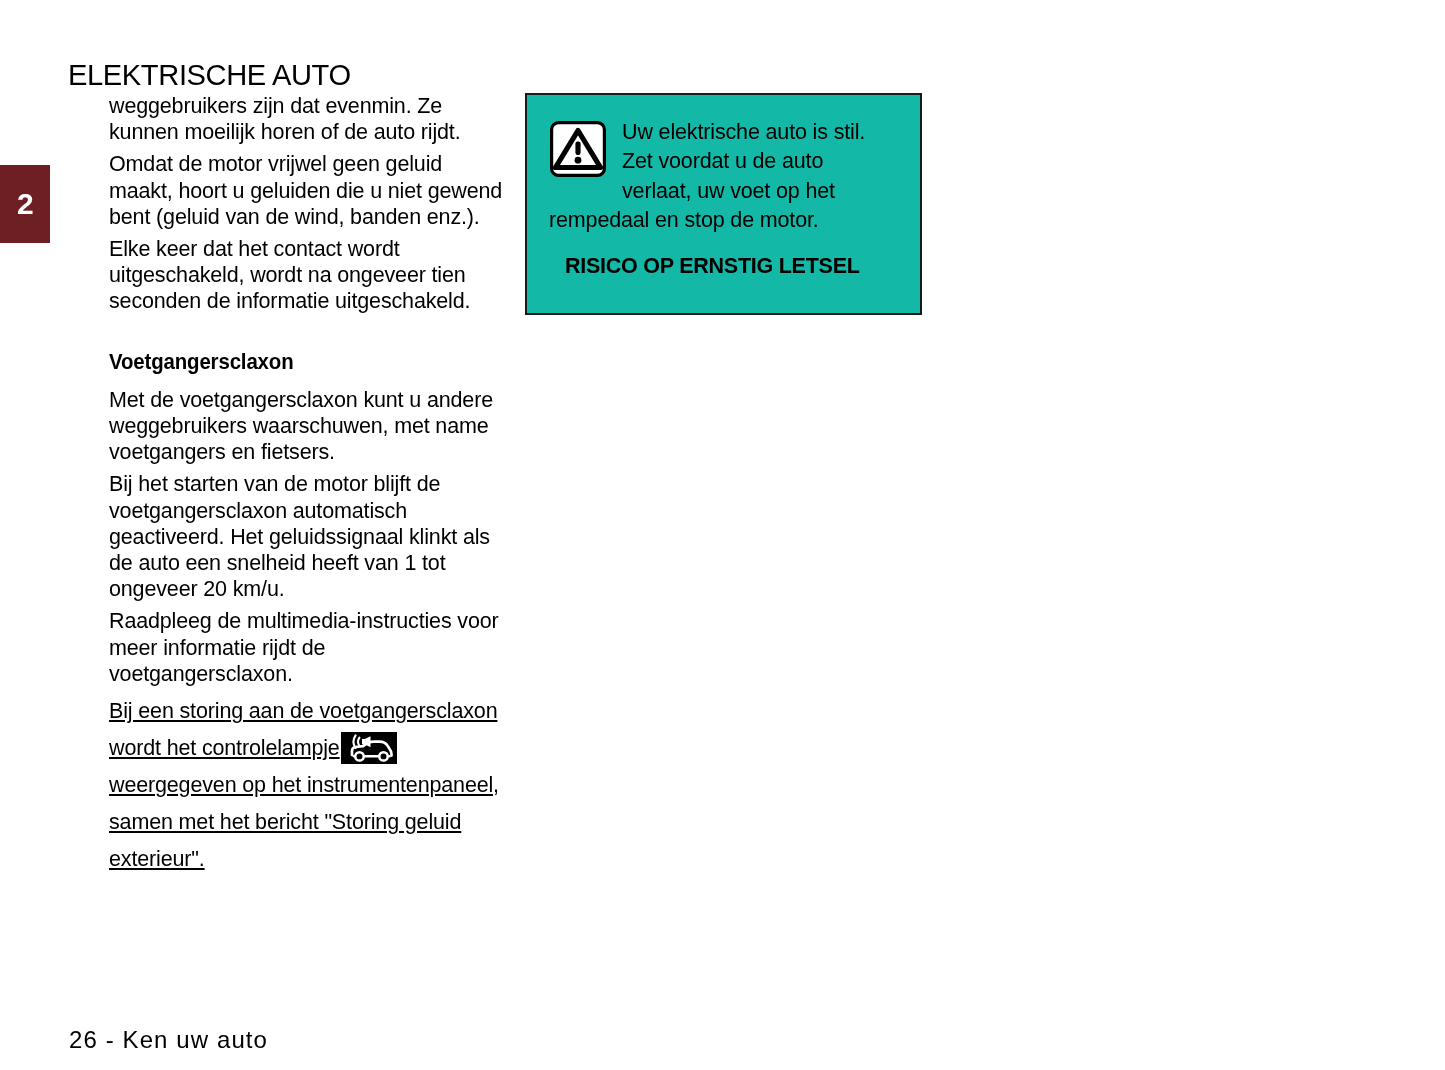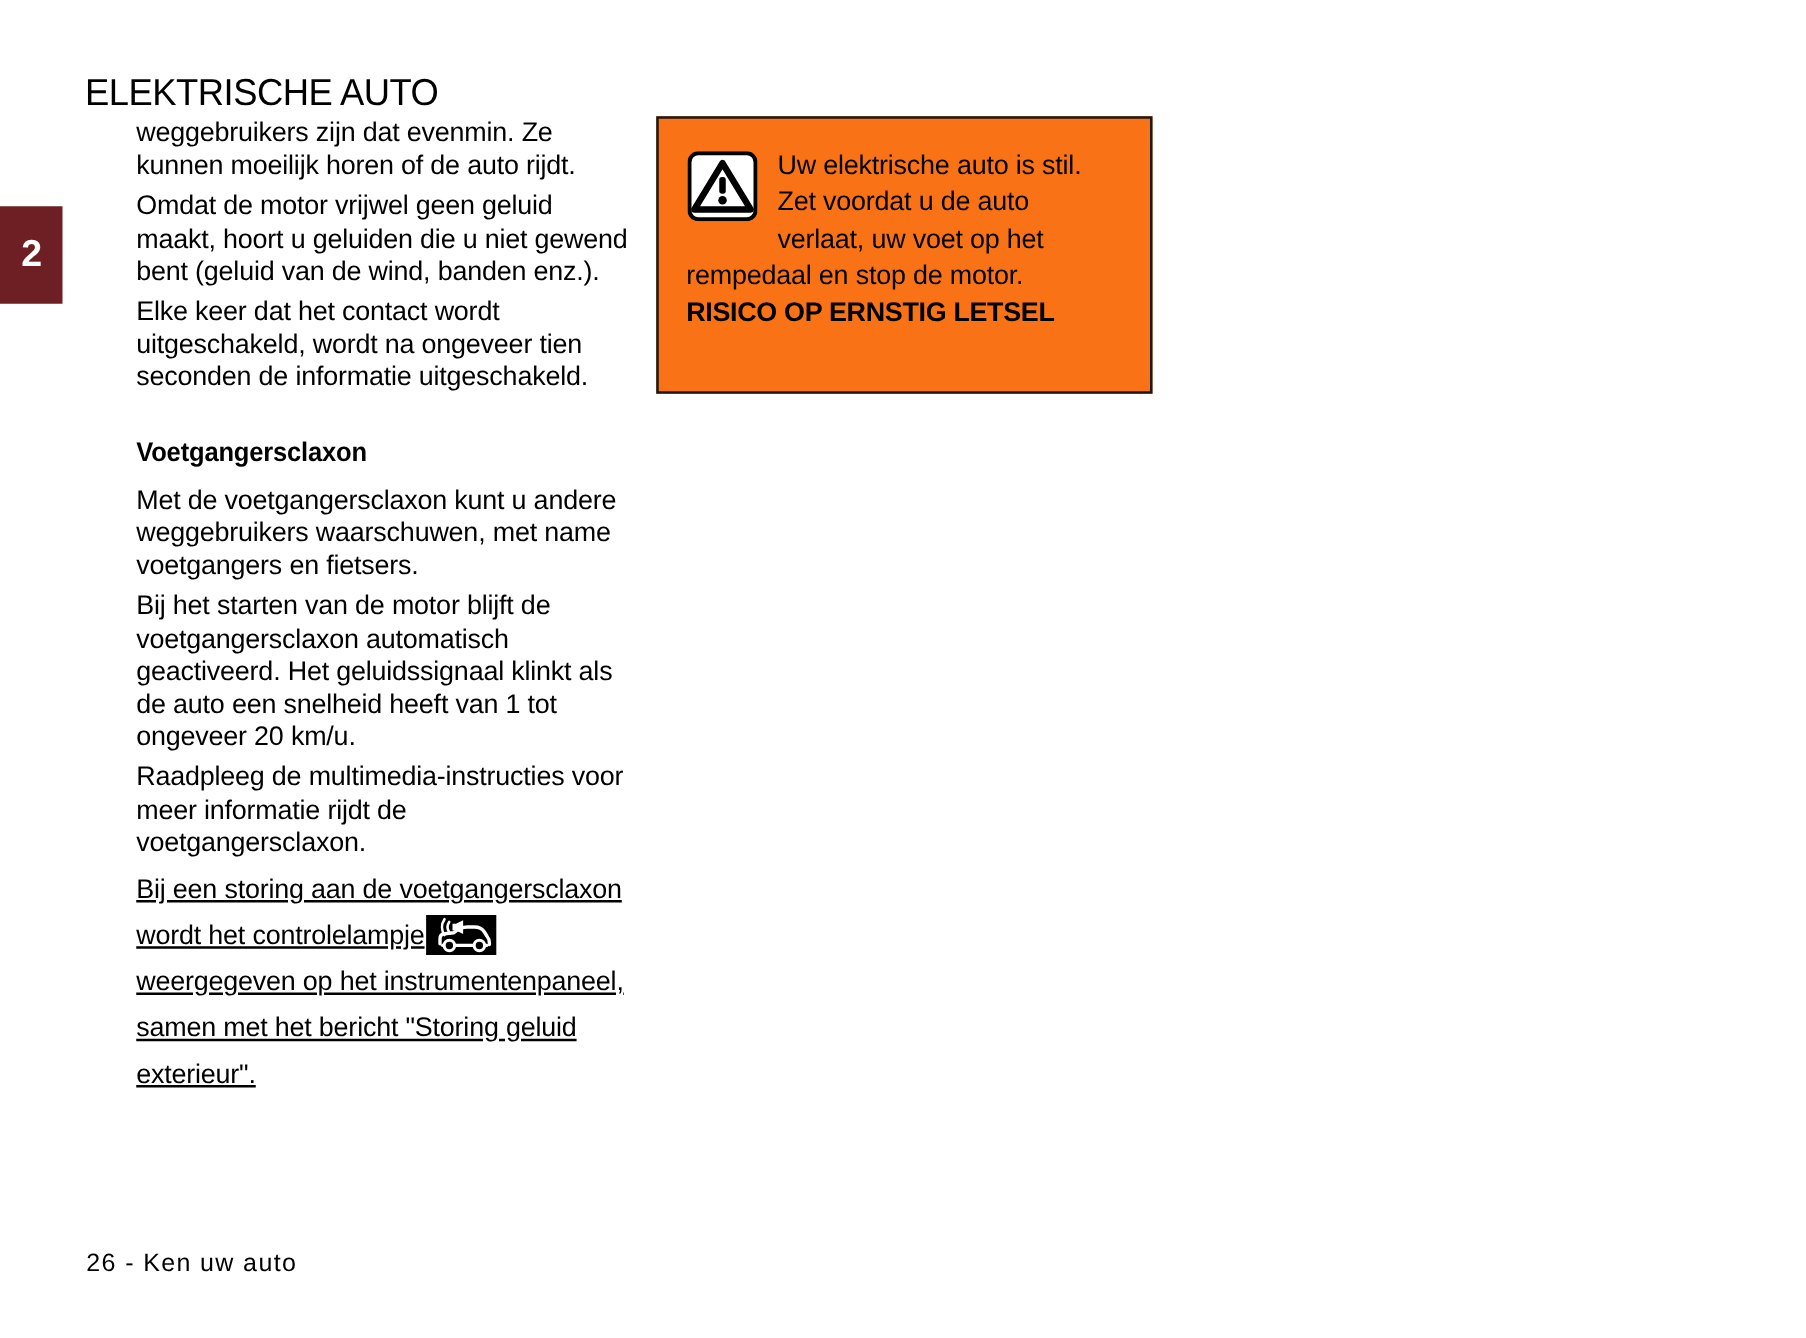--- a/index.html
+++ b/index.html
@@ -92,52 +92,52 @@
   .inline-icon svg { display: block; }
 
   
   .warning-box {
     position: absolute;
     left: 525px;
     top: 93px;
     width: 397px;
     height: 222px;
     box-sizing: border-box;
-    background: #f97316;
+    background: #14b8a6;
     border: 2px solid #1a1a1a;
     padding: 23px 22px 0 22px;
   }
   .warning-icon {
     float: left;
     width: 56px;
     height: 56px;
     margin: 3px 16px 4px 1px;
   }
   .warning-icon svg { display: block; }
   .warning-text {
     margin: 0;
     font-size: 21.5px;
     line-height: 29.4px;
     letter-spacing: -0.15px;
   }
   .warning-strong {
-    margin: 0;
+    margin: 16px;
     font-size: 21.5px;
     font-weight: bold;
     line-height: 29px;
     letter-spacing: -0.25px;
     clear: left;
   }
 
   
   .footer {
     position: absolute;
     left: 69px;
-    top: 1000px;
-    font-size: 20px;
+    top: 1026px;
+    font-size: 24px;
     letter-spacing: 1.1px;
   }
 </style>
 </head>
 <body>
 
 <div class="page">
 
   <div class="chapter-tab">2</div>
 

